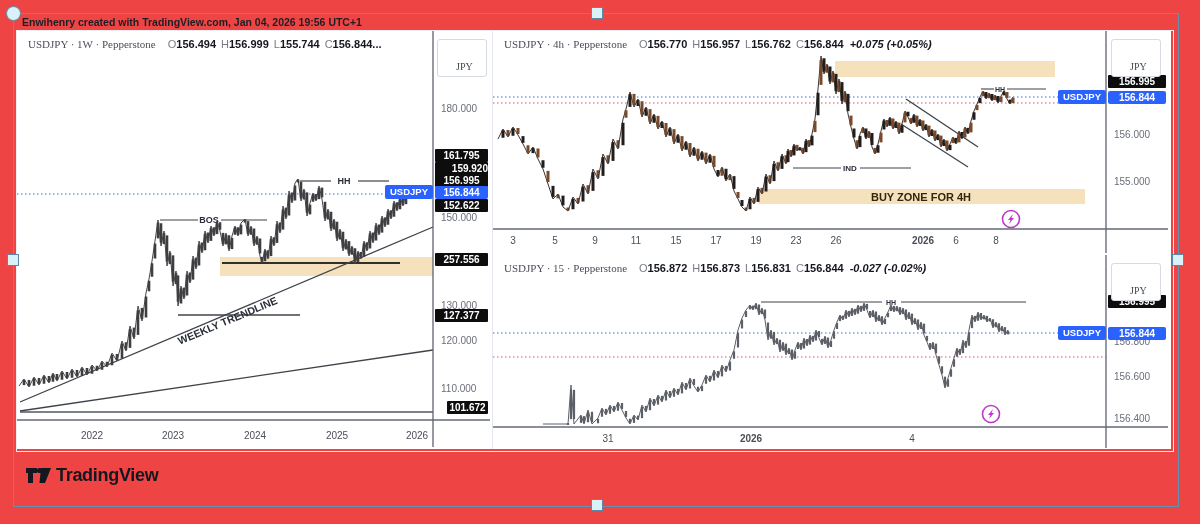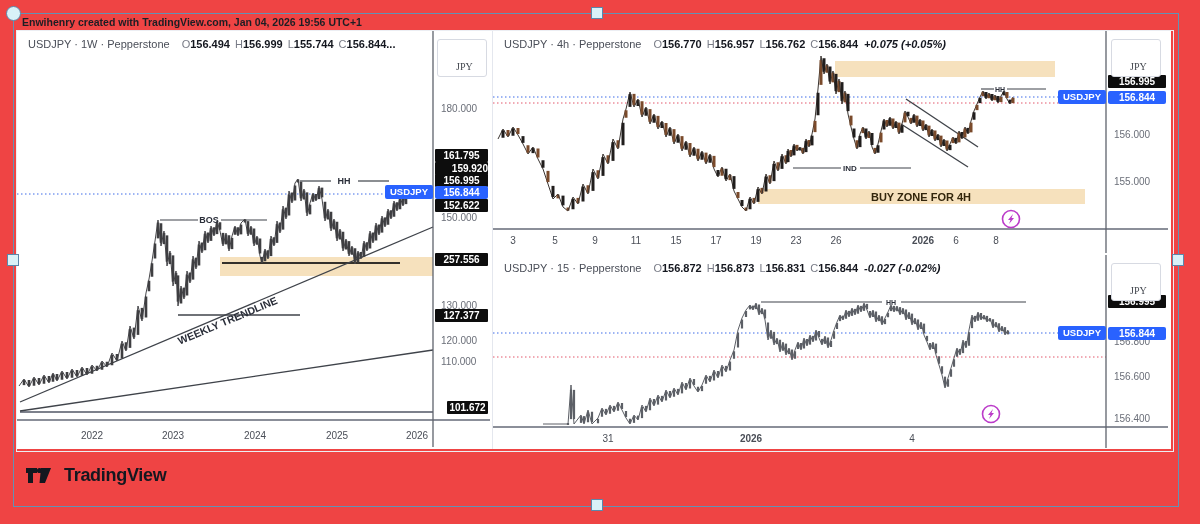--- a/index.html
+++ b/index.html
@@ -6,35 +6,35 @@
     font-family:"Liberation Sans", sans-serif;}
   .stage{position:absolute;left:0;top:0;width:1200px;height:524px;background:#ef4444;}
   .attr{position:absolute;left:22px;top:16px;font-size:10.5px;font-weight:bold;color:#1c1e24;}
   .chart-frame{position:absolute;left:16px;top:30px;width:1156px;height:420px;border:1px solid #eceef3;}
   .panel{position:absolute;background:#fff;}
   #panel-weekly{left:17px;top:31px;width:475px;height:418px;border-right:1px solid #e4e7ee;}
   #panel-4h{left:493px;top:31px;width:678px;height:224px;border-bottom:1px solid #e4e7ee;}
   #panel-15m{left:493px;top:255px;width:678px;height:194px;}
   .panel svg{position:absolute;left:0;top:0;}
   .legend{position:absolute;left:11px;top:7px;font-size:11px;color:#5d616c;white-space:nowrap;z-index:5;}
-  .legend .t{color:#4a4e58;margin-right:7px;}
+  .legend .t{color:#4a4e58;margin-right:7px;font-family:Liberation Serif, serif;}
   .legend .k{color:#787b86;margin-left:5px;}
   .legend .v{color:#14171f;font-weight:bold;}
   .legend .chg{color:#14171f;font-weight:bold;margin-left:6px;font-style:italic;}
   .jpy-btn{position:absolute;top:8px;height:20px;width:50px;background:#fff;border:1px solid #d7dae2;
     border-radius:3px;font-size:10px;color:#42464e;text-align:center;line-height:18px;z-index:6;
     font-family:Liberation Serif, serif;padding:18px;}
   .scale{position:absolute;top:0;bottom:0;z-index:4;}
   .plabel{position:absolute;left:1px;right:3px;height:13px;line-height:13px;font-size:10px;text-align:center;}
   .plabel.tick{color:#6a6e78;text-align:left;padding-left:6px;}
   .plabel.level{background:#0d0d0d;color:#fff;font-weight:bold;border-radius:1px;z-index:2;}
   .plabel.current{background:#2962ff;color:#fff;font-weight:bold;border-radius:2px;z-index:3;}
   .sym-tag{position:absolute;width:48px;height:14px;background:#2962ff;color:#fff;font-size:9.5px;
     font-weight:bold;text-align:center;line-height:14px;border-radius:2px;z-index:5;}
-  .tv-logo{position:absolute;left:25px;top:465px;display:flex;align-items:center;gap:12px;}
+  .tv-logo{position:absolute;left:25px;top:465px;display:flex;align-items:center;gap:4px;}
   .tv-logo .word{font-size:18px;font-weight:bold;color:#14171f;letter-spacing:-0.3px;}
   .sel-border{position:absolute;left:13px;top:13px;width:1164px;height:492px;
     border:1.5px solid #6392b5;z-index:20;pointer-events:none;}
   .handle{position:absolute;width:10px;height:10px;background:#d9f2f8;border:1.5px solid #5b88ab;z-index:21;}
   .handle.circle{width:13px;height:13px;border-radius:50%;}
 </style>
 </head>
 <body>
 
 <div class="stage">
@@ -308,21 +308,21 @@
         <text x="400" y="408" fill="#4a4e57" font-size="10" text-anchor="middle" font-weight="normal">2026</text>
       </svg>
     <div class="legend"><span class="t">USDJPY · 1W · Pepperstone</span><span class="k">O</span><span class="v">156.494</span><span class="k">H</span><span class="v">156.999</span><span class="k">L</span><span class="v">155.744</span><span class="k">C</span><span class="v">156.844...</span></div>
     <button class="jpy-btn" style="right: 5px;">JPY</button>
     <div class="scale" style="left: 417px; width: 57px;">
         <div class="plabel tick" style="top: 31.5px;">190.000</div>
         <div class="plabel tick" style="top: 70.5px;">180.000</div>
         <div class="plabel tick" style="top: 179.5px;">150.000</div>
         <div class="plabel tick" style="top: 267.5px;">130.000</div>
         <div class="plabel tick" style="top: 302.5px;">120.000</div>
-        <div class="plabel tick" style="top: 324px;">110.000</div>
+        <div class="plabel tick" style="top: 351px;">110.000</div>
         <div class="plabel level" style="top: 117.5px;">161.795</div>
         <div class="plabel level" style="top: 130.5px; text-align: right;">159.920</div>
         <div class="plabel level" style="top: 142.5px;">156.995</div>
         <div class="plabel level" style="top: 167.5px;">152.622</div>
         <div class="plabel level" style="top: 221.5px;">257.556</div>
         <div class="plabel level" style="top: 277.5px;">127.377</div>
         <div class="plabel level" style="top: 369.5px; margin-left: 12px;">101.672</div>
         <div class="plabel current" style="top: 154.5px;">156.844</div>
       </div>
   <div class="sym-tag" style="left: 368px; top: 154px;">USDJPY</div>

